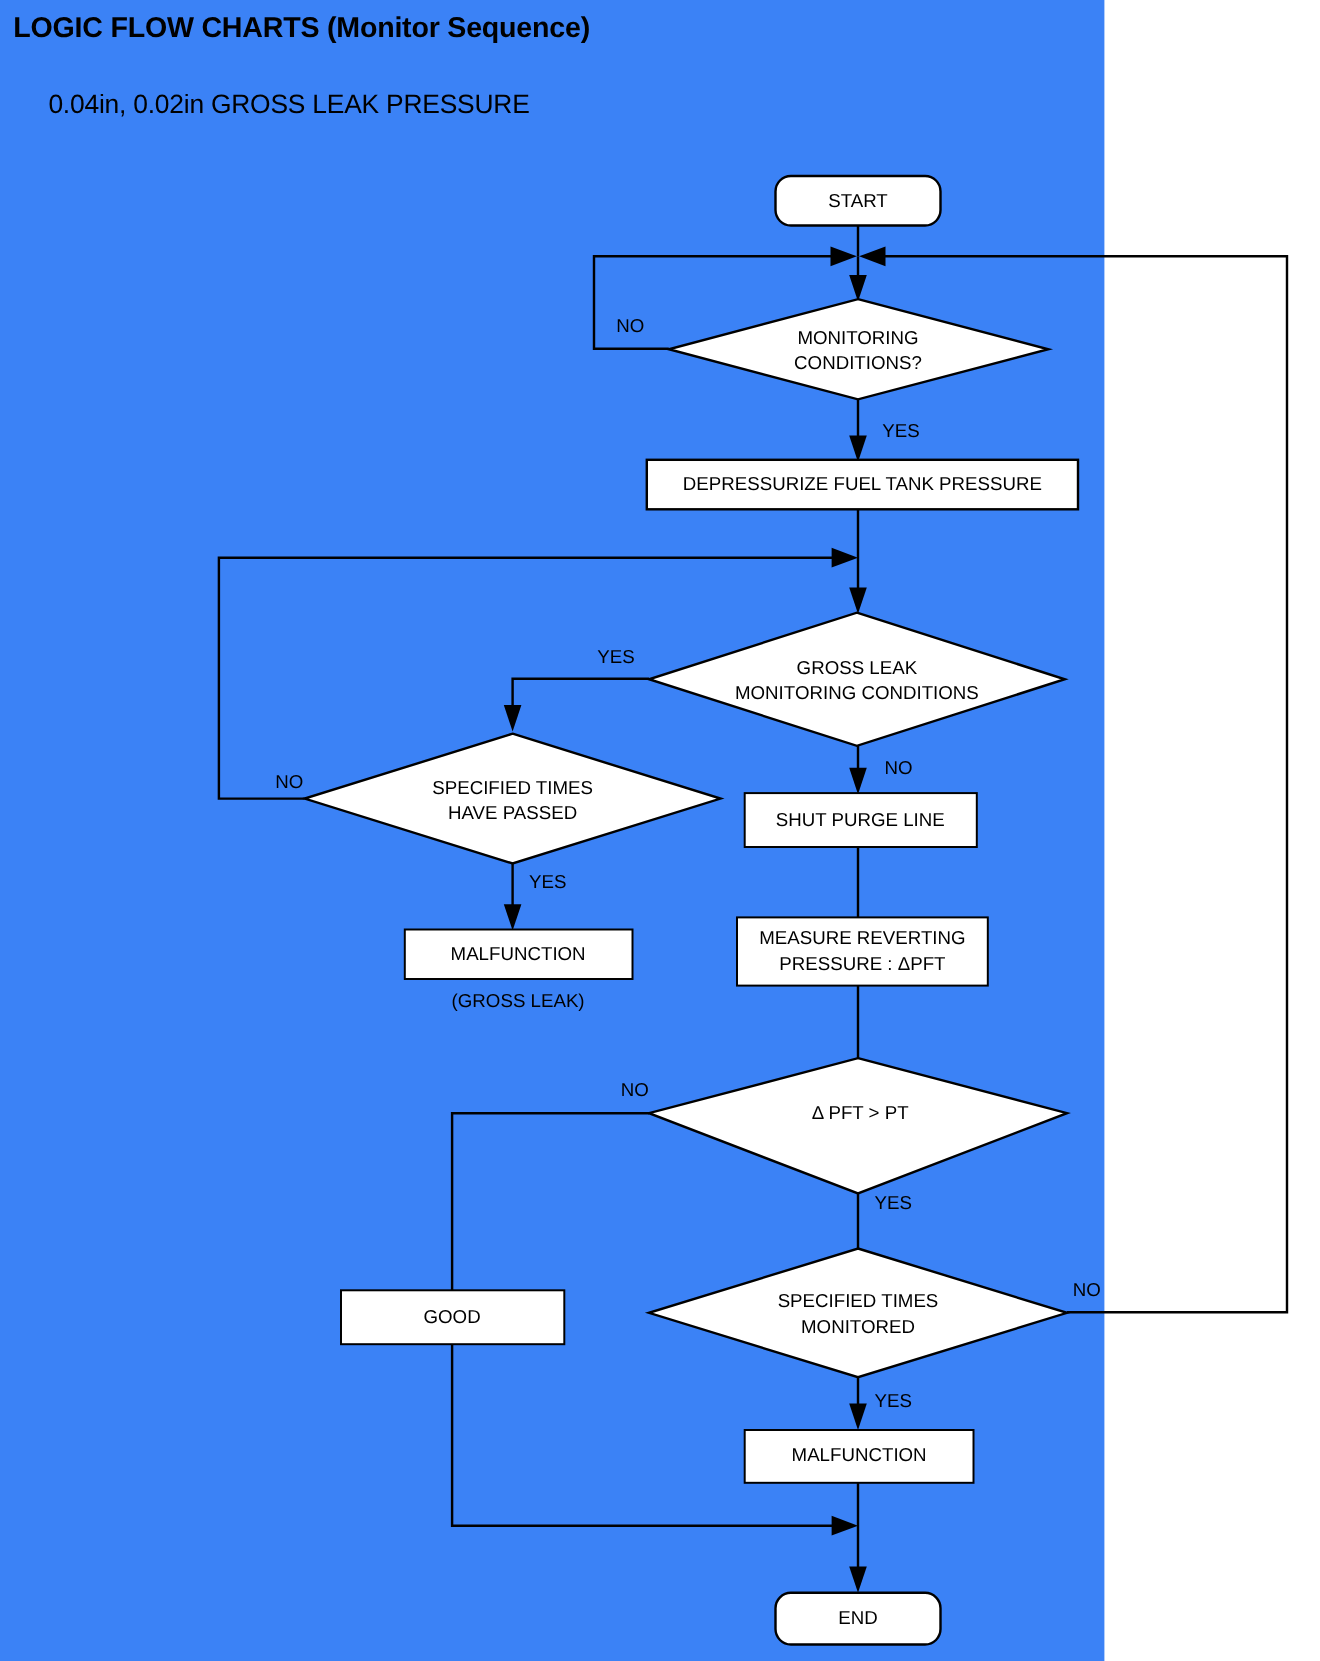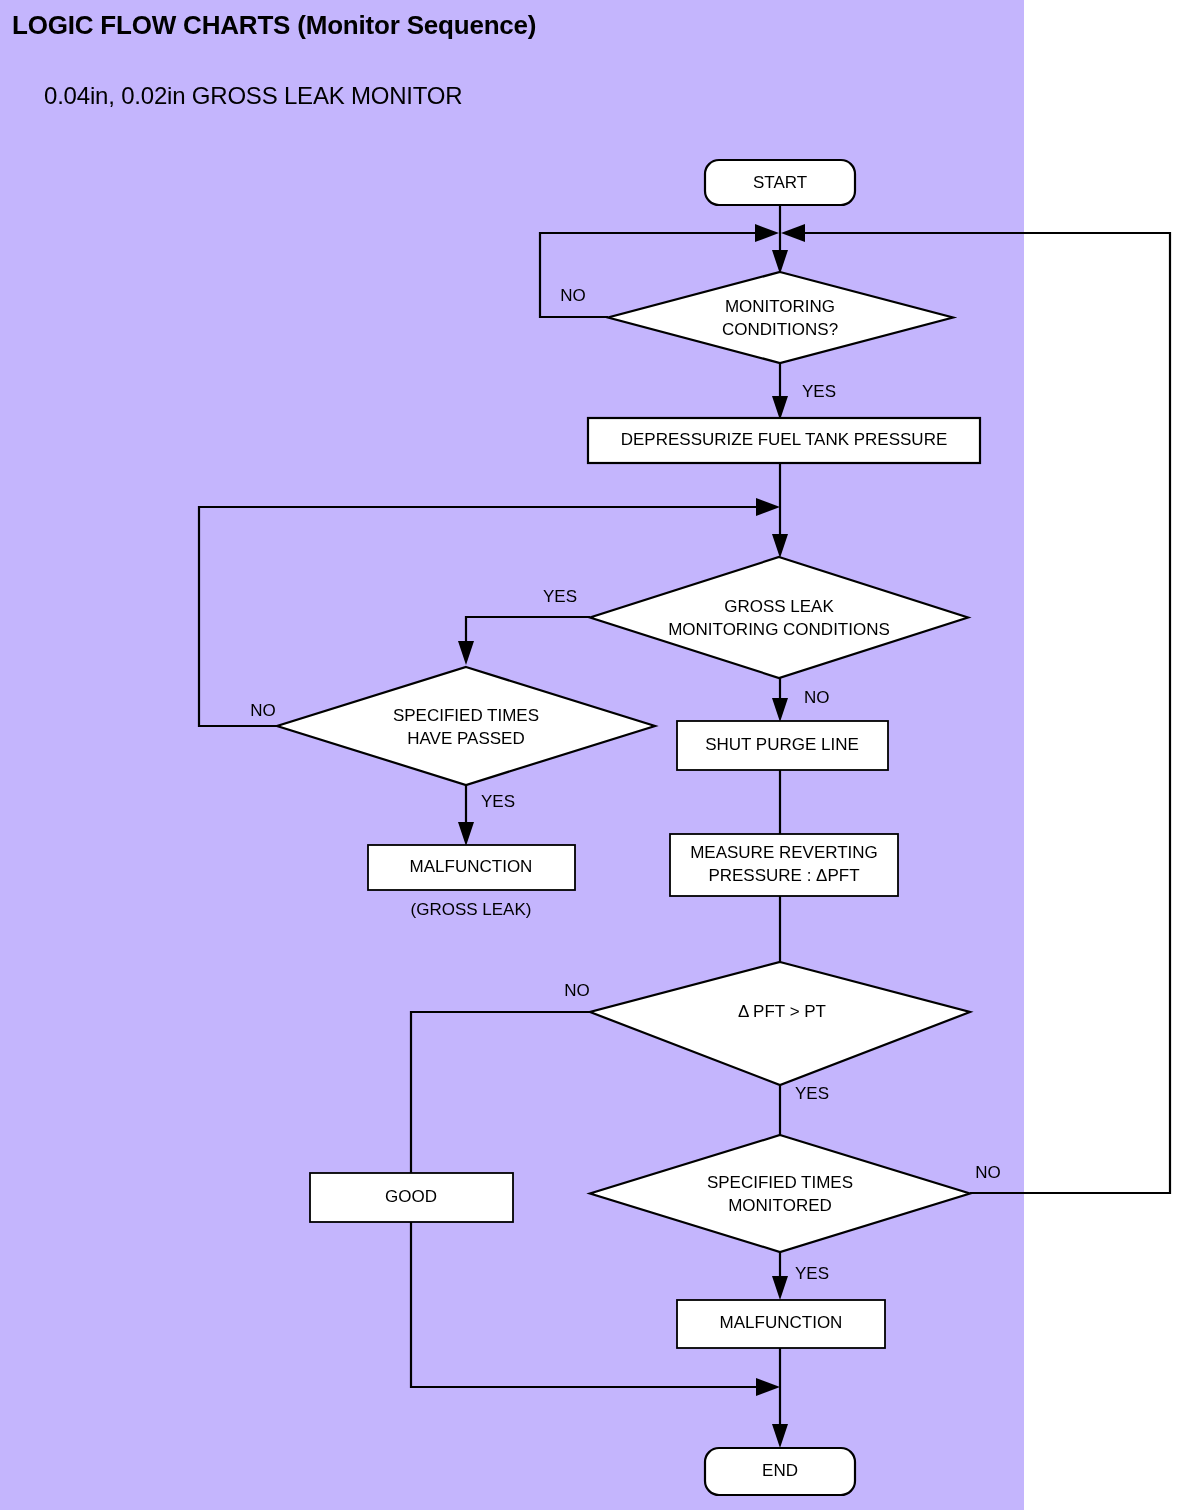--- a/index.html
+++ b/index.html
@@ -11,22 +11,21 @@
     width: 1200px;
     height: 1510px;
     font-family: "Liberation Sans", sans-serif;
     color: #000000;
     overflow: hidden;
   }
   #page {
     position: relative;
     width: 1004px;
     height: 1510px;
-    background: #c4b5fd;
-    padding-left: 20px;
+    background: #3b82f6;
   }
   .title-main {
     position: absolute;
     left: 12px;
     top: 10px;
     font-size: 26px;
     font-weight: bold;
     letter-spacing: -0.2px;
     white-space: nowrap;
   }
@@ -87,21 +86,21 @@
     text-anchor: middle;
     dominant-baseline: middle;
   }
 </style>
 </head>
 <body>
 
 <div id="page">
 
   <div class="title-main">LOGIC FLOW CHARTS (Monitor Sequence)</div>
-  <div class="title-sub">0.04in, 0.02in GROSS LEAK MONITOR</div>
+  <div class="title-sub">0.04in, 0.02in GROSS LEAK PRESSURE</div>
 
   <svg id="flow" viewBox="0 0 1200 1510">
 
     <path class="conn" d="M780,205 L780,233"></path>
 
     <path class="conn" d="M780,233 L780,268"></path>
     <polygon class="arrowhead" points="780,274 772,250 788,250"></polygon>
 
     <path class="conn" d="M608,317 L540,317 L540,233 L760,233"></path>
     <polygon class="arrowhead" points="779,233 755,224 755,242"></polygon>

